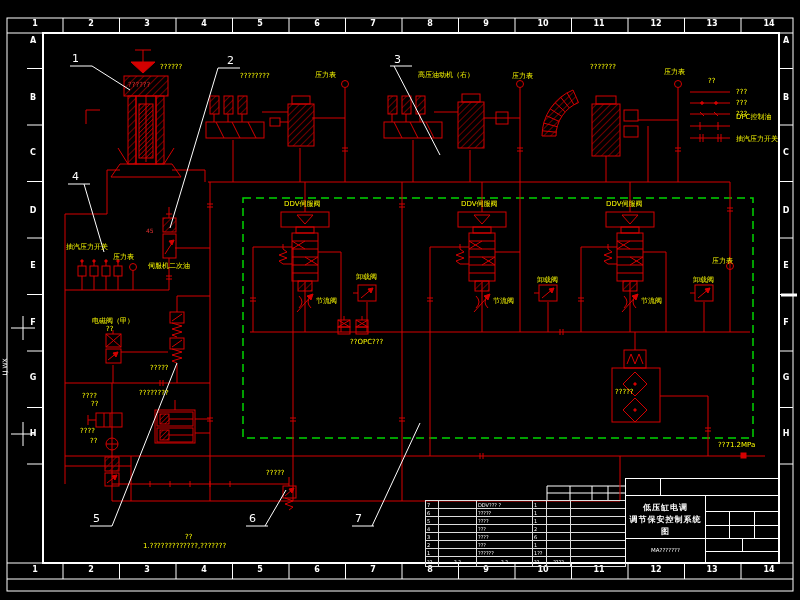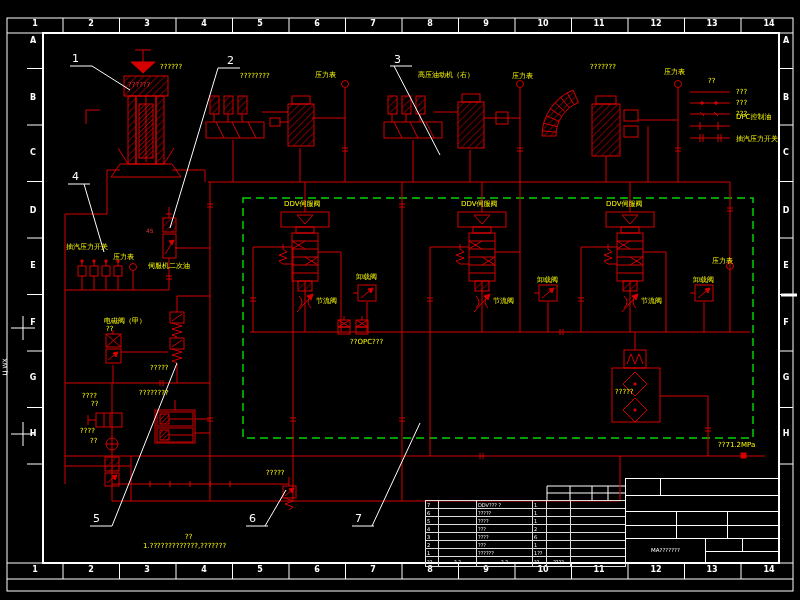--- a/index.html
+++ b/index.html
@@ -438,21 +438,21 @@
 <span class="lab" style="left:493px;top:298px">节流阀</span>
 <span class="lab" style="left:641px;top:298px">节流阀</span>
 <span class="lab" style="left:712px;top:258px">压力表</span>
 <span class="lab" style="left:350px;top:339px">??OPC???</span>
 <span class="lab" style="left:615px;top:389px">?????</span>
 <span class="lab" style="left:718px;top:442px">??71.2MPa</span>
 <span class="lab" style="left:66px;top:244px">抽汽压力开关</span>
 <span class="lab" style="left:113px;top:254px">压力表</span>
 <span class="lab" style="left:148px;top:263px">伺服机二次油</span>
 <span class="lab rl" style="left:146px;top:228px;font-size:6px">45</span>
-<span class="lab" style="left:104px;top:318px">电磁阀（甲）</span>
+<span class="lab" style="left:92px;top:318px">电磁阀（甲）</span>
 <span class="lab" style="left:106px;top:326px">??</span>
 <span class="lab" style="left:150px;top:365px">?????</span>
 <span class="lab" style="left:139px;top:390px">????????</span>
 <span class="lab" style="left:82px;top:393px">????</span>
 <span class="lab" style="left:91px;top:401px">??</span>
 <span class="lab" style="left:80px;top:428px">????</span>
 <span class="lab" style="left:90px;top:438px">??</span>
 <span class="lab" style="left:266px;top:470px">?????</span>
 
 <span class="lab" style="left:708px;top:78px">??</span>
@@ -540,20 +540,24 @@
     <td></td>
   </tr>
 </tbody>
     </table>
 
 <div class="tb">
   <div class="r1">
         <div class="c1"></div>
       </div>
   <div class="r2">
+    <div class="title-cell">
+      <div>低压缸电调</div>
+      <div>调节保安控制系统图</div>
+    </div>
     <div class="grid">
       <div class="g1"></div>
       <div class="g2">
             <div class="gc"></div>
             <div class="gc"></div>
             <div class="gc"></div>
           </div>
       <div class="g3">
             <div class="gc"></div>
             <div class="gc"></div>

